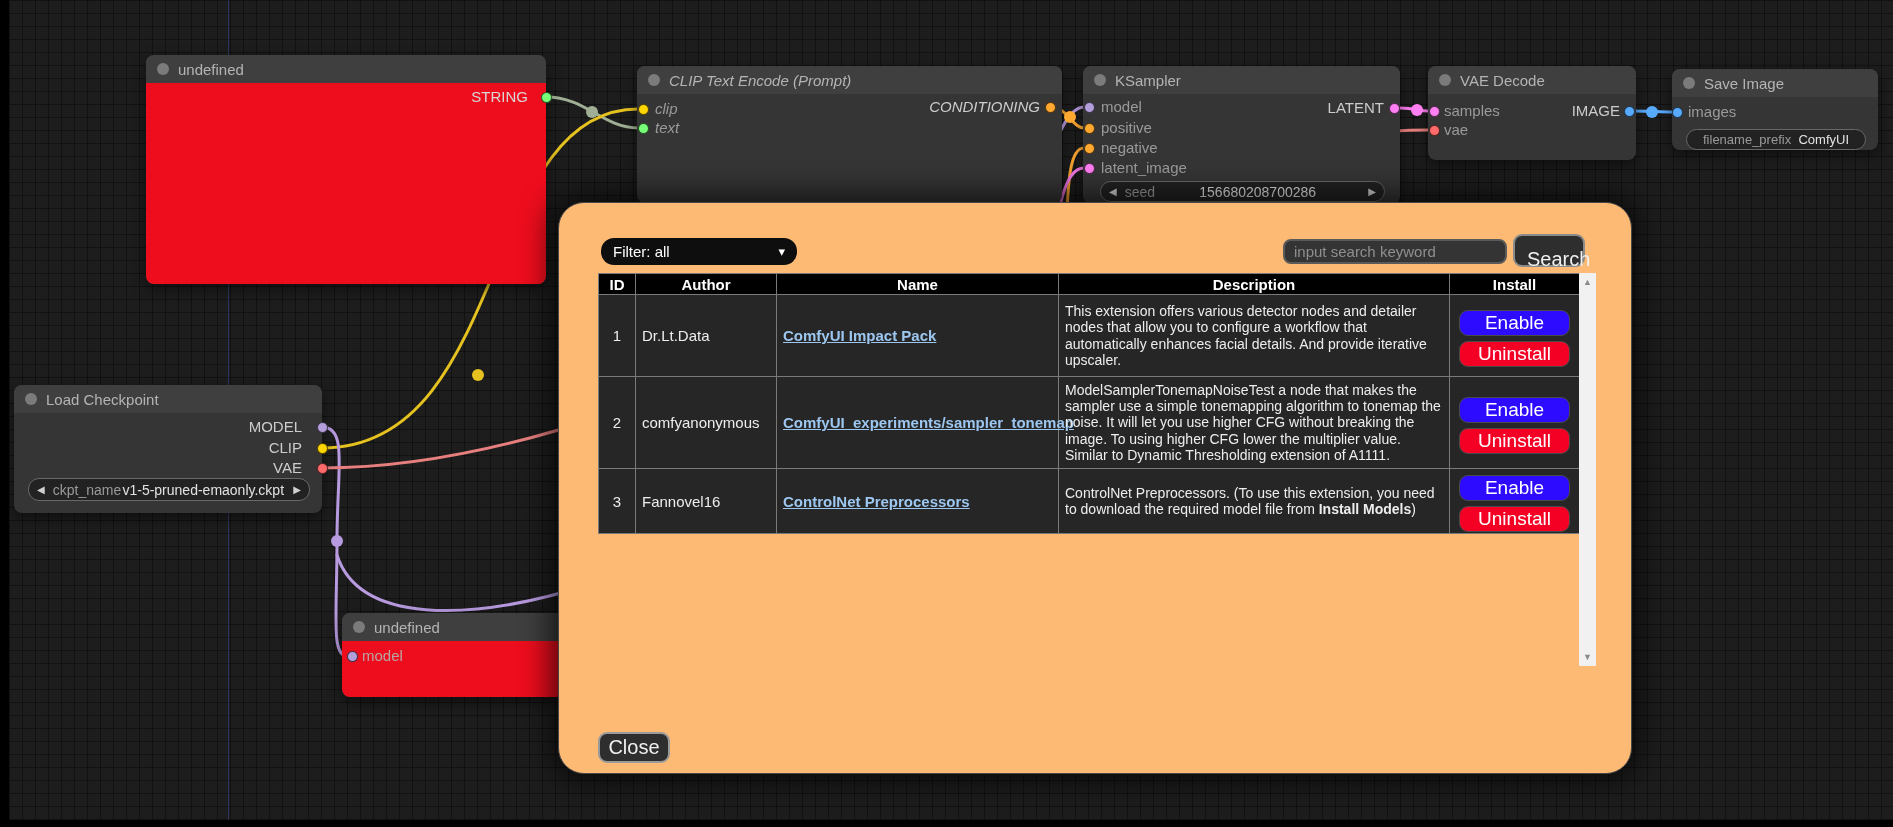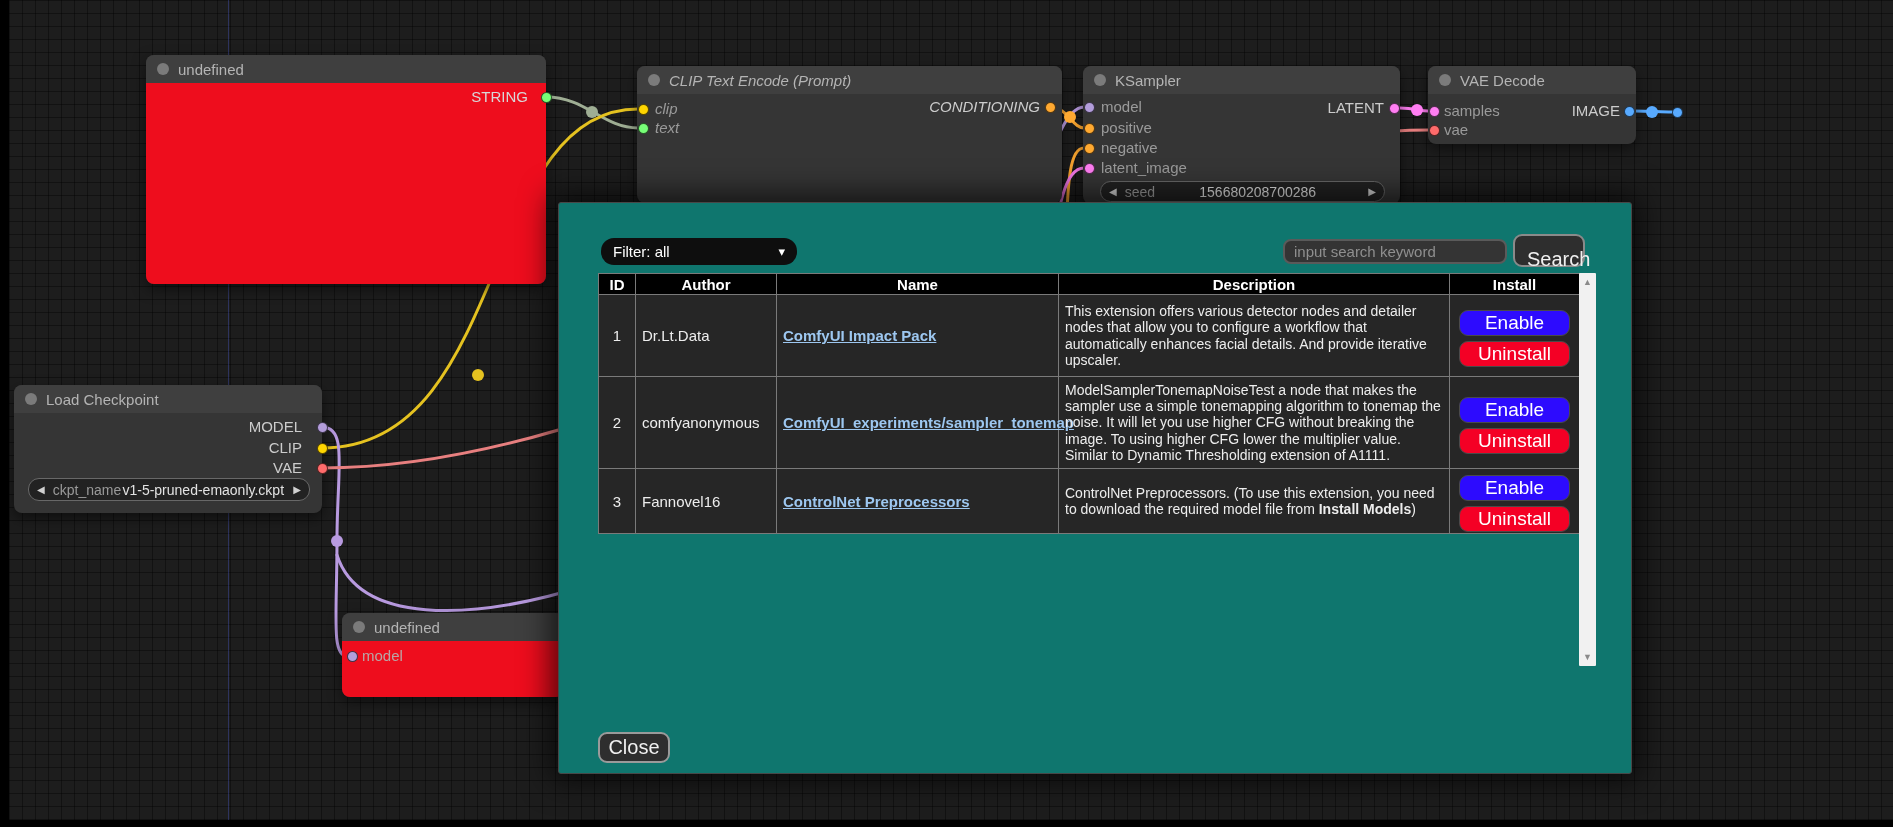--- a/index.html
+++ b/index.html
@@ -37,21 +37,21 @@
   .widget.plain .wvalue{text-align:right;padding-right:16px;}
 
   
   #dots{position:absolute;left:0;top:0;z-index:4;}
   .dot{position:absolute;width:11px;height:11px;border-radius:50%;
        border:1px solid rgba(0,0,0,.65);box-sizing:border-box;}
   .ldot{position:absolute;width:12px;height:12px;border-radius:50%;box-sizing:border-box;}
 
   
   #modal{position:absolute;left:558px;top:202px;width:1072px;height:570px;z-index:10;
-         background:#0f766e;border:1px solid #474747;border-radius:3px;
+         background:#fdba74;border:1px solid #474747;border-radius:26px;
          box-shadow:0 0 30px 8px rgba(0,0,0,.65);}
   .filter-select{position:absolute;left:42px;top:35px;width:196px;height:27px;background:#0e0e0e;
          border-radius:13px;color:#fff;font-size:15px;display:flex;align-items:center;
          padding:0 12px;box-sizing:border-box;cursor:pointer;}
   .filter-select .chev{margin-left:auto;font-size:13px;color:#fff;}
   .search-input{position:absolute;left:724px;top:36px;width:224px;height:25px;box-sizing:border-box;
          background:#343434;border:2px solid #5a5a5a;border-radius:8px;color:#c8c8c8;
          font-size:15px;padding:0 9px;outline:none;font-family:inherit;}
   .search-input::placeholder{color:#8f8f8f;}
   .search-btn{position:absolute;left:954px;top:31px;width:72px;height:33px;background:#2e2e2e;
@@ -131,30 +131,41 @@
     <span class="slot" style="left:18px;top:92px;">latent_image</span>
     <span class="slot out" style="right:16px;top:32px;">LATENT</span>
     <div class="widget" style="left:17px;top:115px;width:283px;height:19px;">
       <span class="arrow">◀</span>
       <span class="wlabel">seed</span>
       <span class="wvalue">156680208700286</span>
       <span class="arrow">▶</span>
     </div>
   </div>
 
-  <div class="node" style="left:1428px;top:66px;width:208px;height:78px;">
+  <div class="node" style="left:1428px;top:66px;width:208px;height:94px;">
     <div class="node-title">
       <span class="tdot"></span>
       <span>VAE Decode</span>
     </div>
     <span class="slot" style="left:16px;top:35px;">samples</span>
     <span class="slot" style="left:16px;top:54px;">vae</span>
     <span class="slot out" style="right:16px;top:35px;">IMAGE</span>
   </div>
 
+  <div class="node" style="left:1672px;top:69px;width:206px;height:81px;">
+    <div class="node-title">
+      <span class="tdot"></span>
+      <span>Save Image</span>
+    </div>
+    <span class="slot" style="left:16px;top:33px;">images</span>
+    <div class="widget plain" style="left:14px;top:60px;width:178px;height:19px;font-size:13px;">
+      <span class="wlabel">filename_prefix</span>
+      <span class="wvalue">ComfyUI</span>
+    </div>
+  </div>
 
   <div class="node" style="left:14px;top:385px;width:308px;height:128px;">
     <div class="node-title">
       <span class="tdot"></span>
       <span>Load Checkpoint</span>
     </div>
     <span class="slot out" style="right:20px;top:32px;">MODEL</span>
     <span class="slot out" style="right:20px;top:53px;">CLIP</span>
     <span class="slot out" style="right:20px;top:73px;">VAE</span>
     <div class="widget" style="left:14px;top:93px;width:280px;height:21px;">

